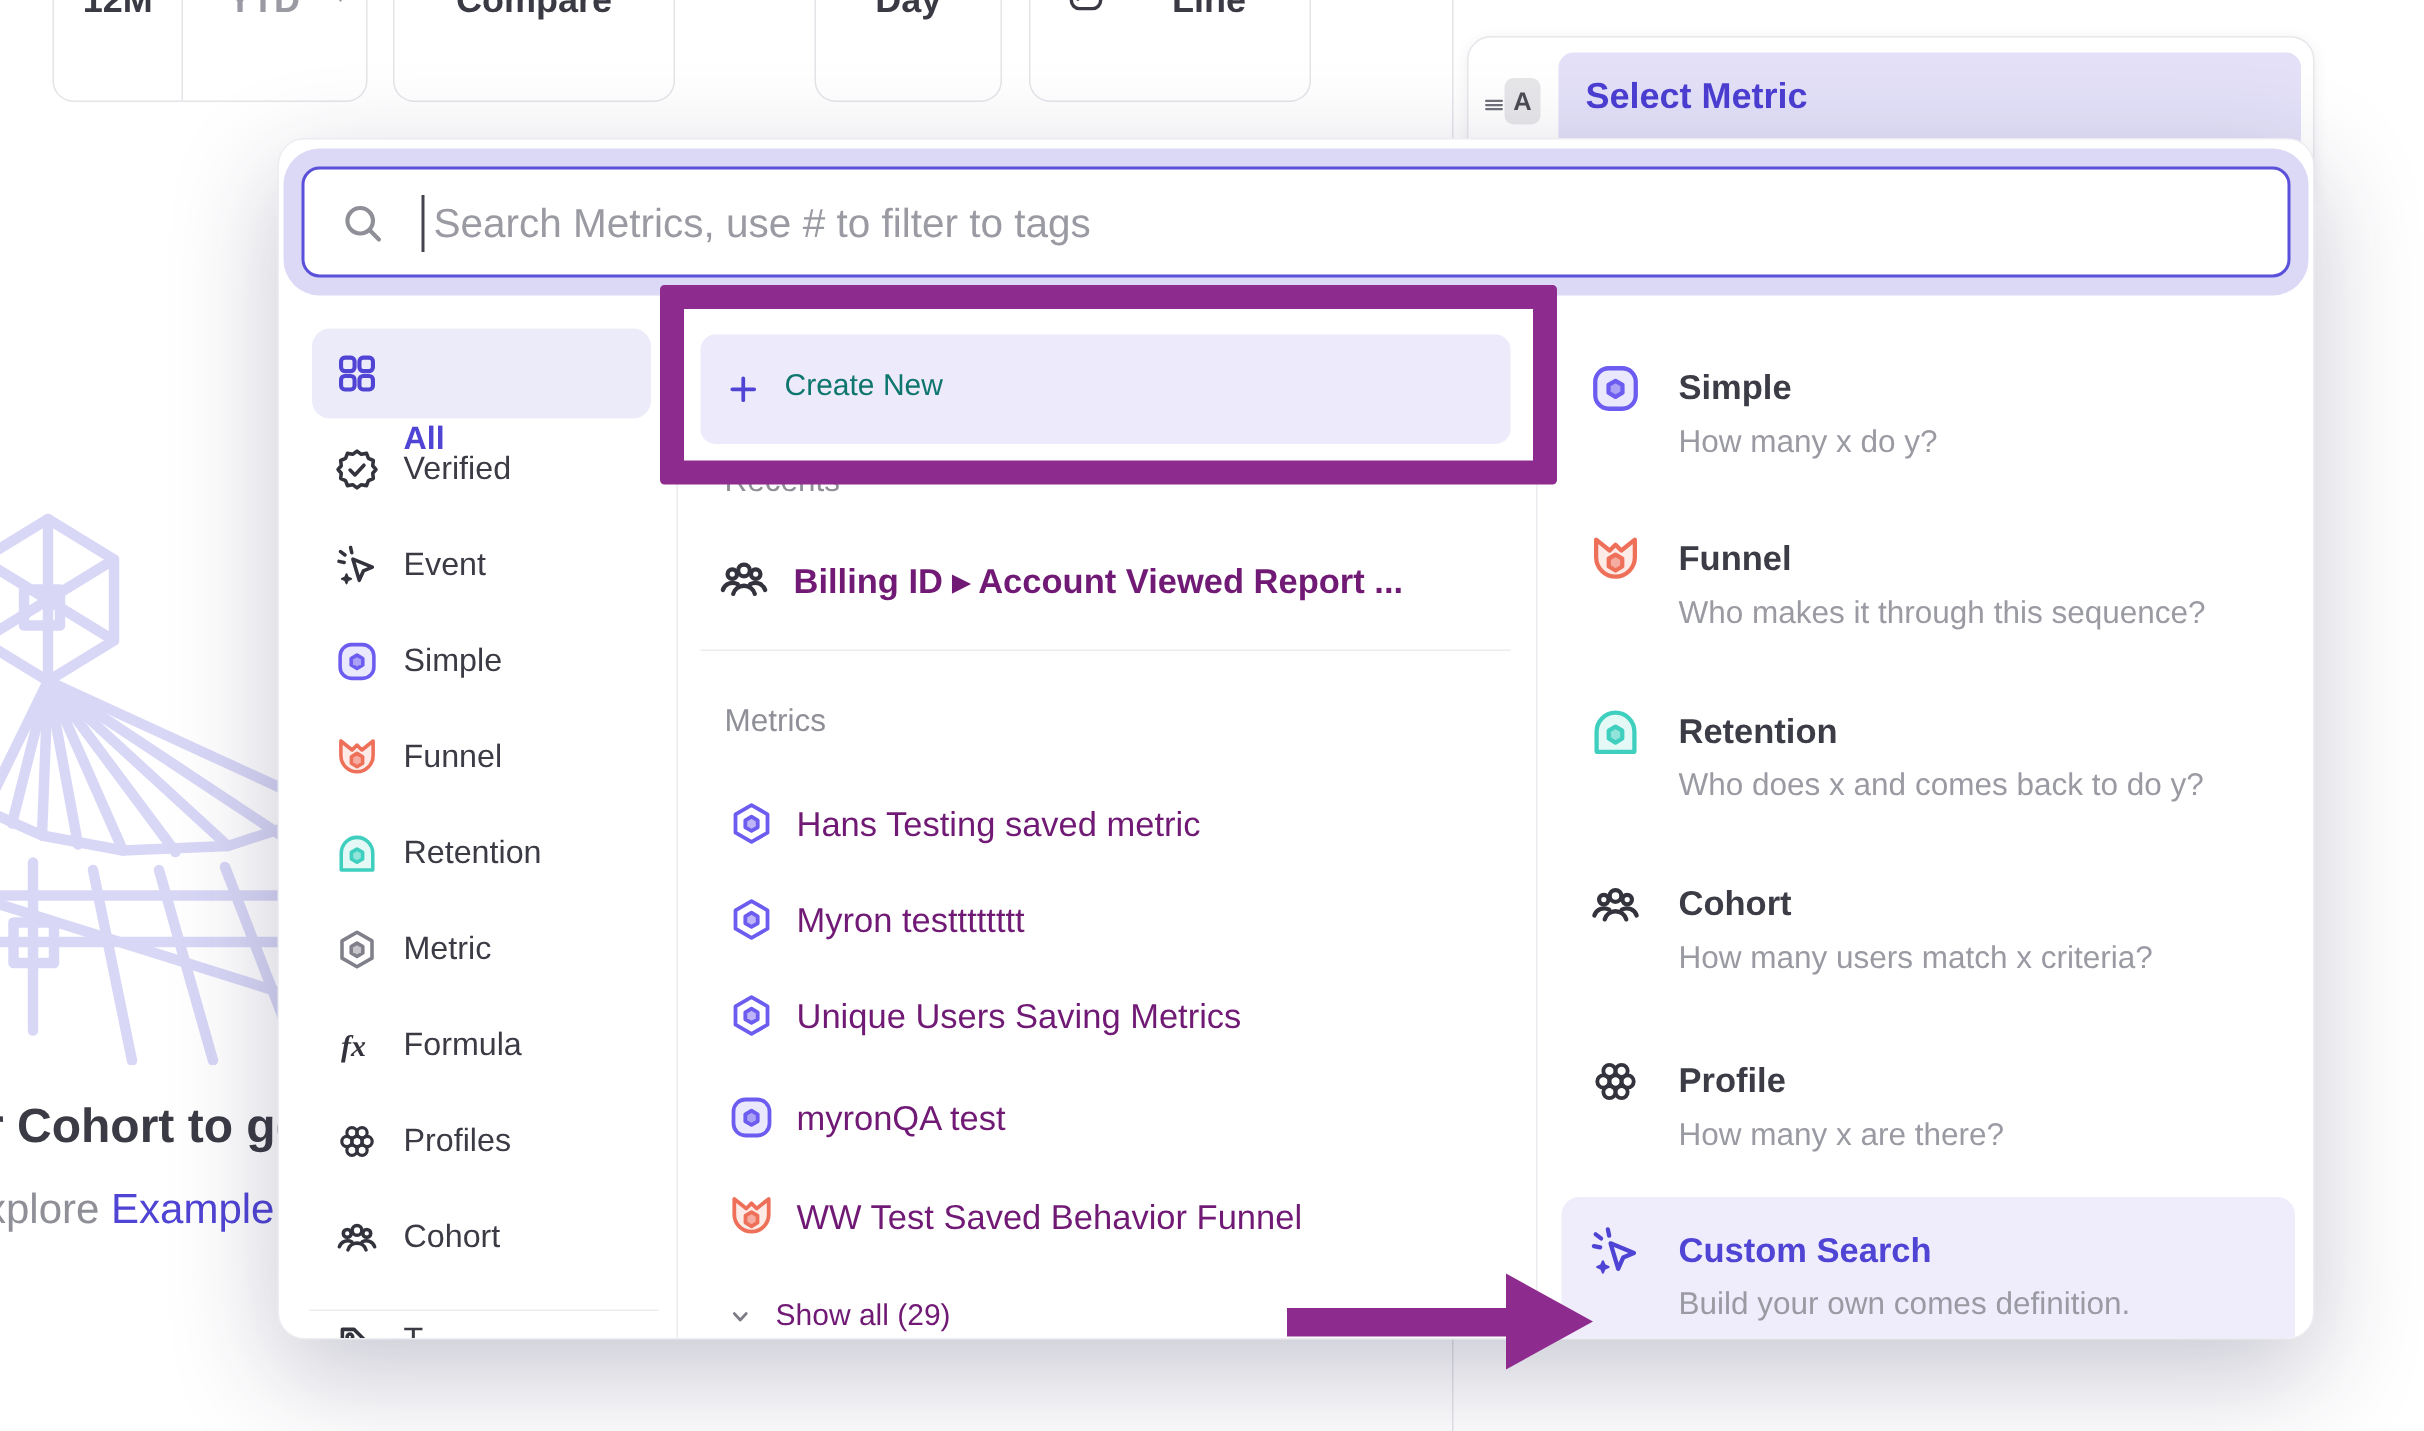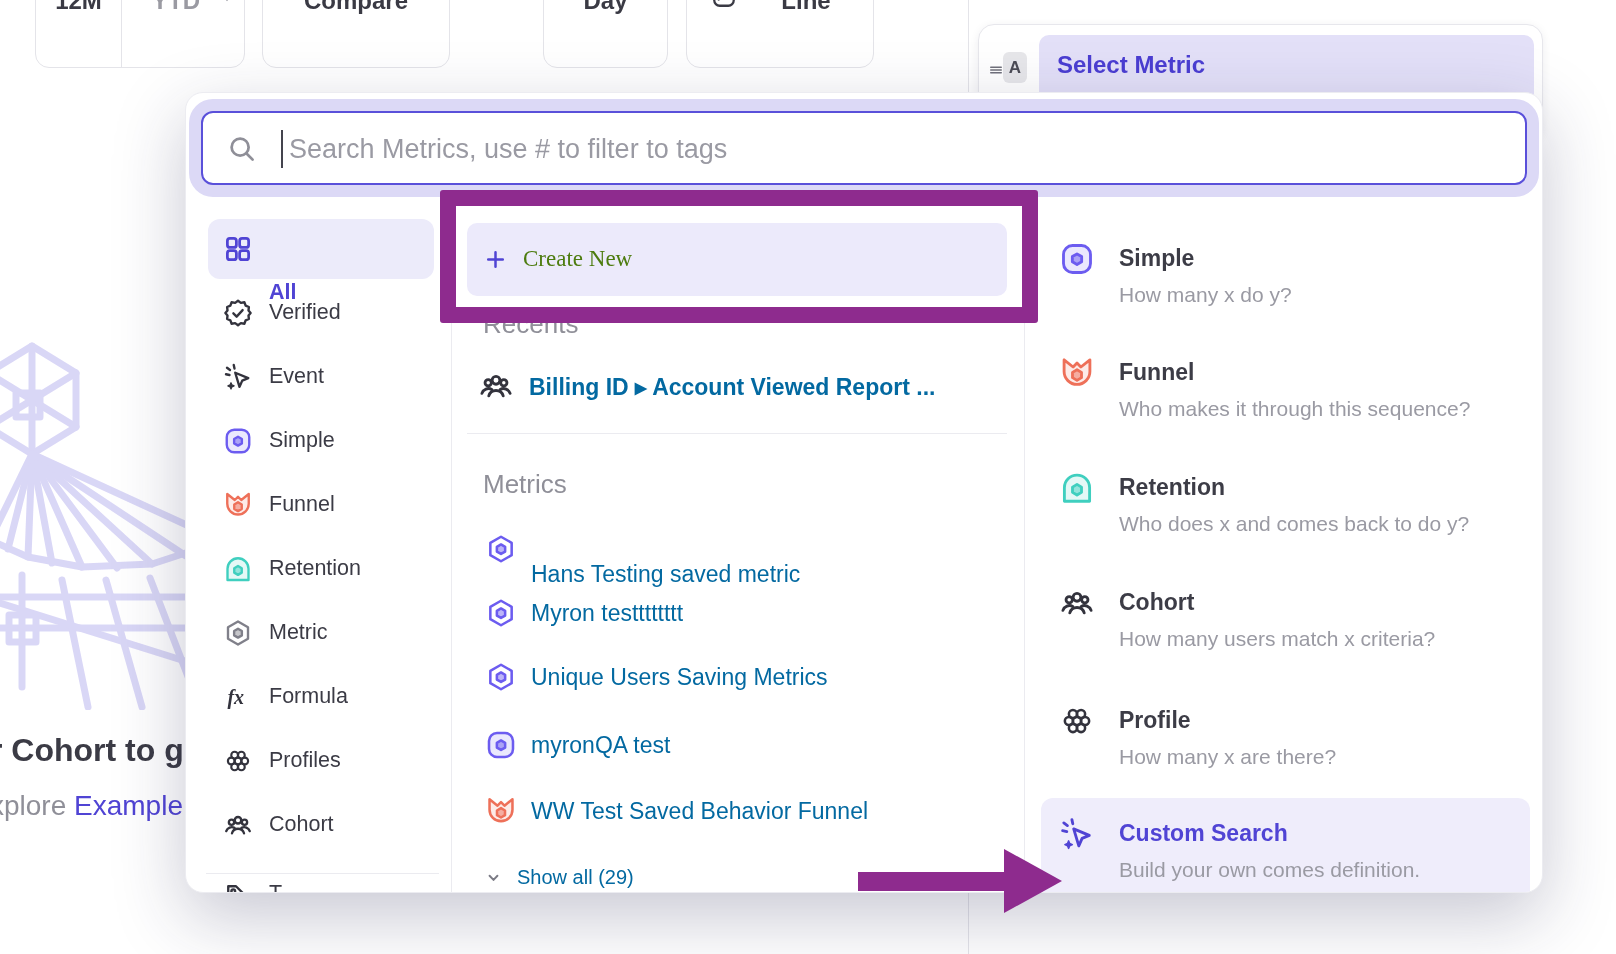--- a/index.html
+++ b/index.html
@@ -39,24 +39,24 @@
   .vdiv{position:absolute;top:114px;bottom:0;width:1px;background:#ebebf0;}
   .hdiv{position:absolute;height:1px;background:#ebebf0;}
   
   .all-pill{position:absolute;left:22px;top:126px;width:226px;height:60px;border-radius:12px;background:#ecebfa;}
   .sb-ic{position:absolute;left:37px;width:30px;height:30px;}
   .sb-lbl{position:absolute;left:83px;font-size:21.5px;font-weight:500;color:#3b3b45;white-space:nowrap;}
   .sb-sel{color:#5044d4;font-weight:600;}
   
   .create{position:absolute;left:281px;top:130px;width:540px;height:73px;background:#eceafb;border-radius:10px;}
   .create .plus{position:absolute;left:16px;top:24px;width:25px;height:25px;color:#5044d4;}
-  .create .clbl{position:absolute;left:56px;top:23px;font-size:23px;font-weight:500;color:#4d7c0f;font-family:Liberation Serif, serif;}
-  .sect-h{position:absolute;font-size:26px;font-weight:500;color:#8f8f98;}
+  .create .clbl{position:absolute;left:56px;top:23px;font-size:20px;font-weight:500;color:#0f766e;}
+  .sect-h{position:absolute;font-size:21px;font-weight:500;color:#8f8f98;}
   .m-ic{position:absolute;width:32px;height:32px;}
-  .m-lbl{position:absolute;font-size:23px;font-weight:500;color:#0369a1;white-space:nowrap;}
+  .m-lbl{position:absolute;font-size:23px;font-weight:500;color:#701a75;white-space:nowrap;}
   .m-bold{font-weight:600;}
   
   .opt-ic{position:absolute;left:873px;width:36px;height:36px;}
   .opt-t{position:absolute;left:933px;font-size:23px;font-weight:600;color:#3c3c46;white-space:nowrap;}
   .opt-d{position:absolute;left:933px;font-size:21px;font-weight:400;color:#9a9aa3;white-space:nowrap;}
   .opt-hl{position:absolute;left:855px;top:705px;width:489px;height:104px;background:#efedfb;border-radius:12px;}
   .opt-purple{color:#5044d4;}
   
   .ann-box{position:absolute;left:440px;top:190px;width:598px;height:133px;border:16px solid #8e2b8e;border-radius:3px;z-index:10;}
   .ann-arrow{position:absolute;left:852px;top:843px;z-index:10;}
@@ -246,21 +246,21 @@
     <span class="m-lbl m-bold" style="left:343px;top:281px;">Billing ID ▸ Account Viewed Report ...</span>
 
     <div class="hdiv" style="left:281px;top:340px;width:540px;"></div>
 
     <span class="sect-h" style="left:297px;top:376px;">Metrics</span>
 
     <span class="icon m-ic" style="left:299px;top:440px;color:#6c5cf0;"><svg viewBox="0 0 24 24" width="100%" height="100%" fill="none" stroke="currentColor" stroke-width="1.9" stroke-linecap="round" stroke-linejoin="round">
           <polygon points="12 2.8 20 7.4 20 16.6 12 21.2 4 16.6 4 7.4"></polygon>
           <polygon points="12 8.6 15.1 10.4 15.1 13.9 12 15.7 8.9 13.9 8.9 10.4" fill="currentColor" fill-opacity=".45"></polygon>
         </svg></span>
-    <span class="m-lbl" style="left:345px;top:443px;margin-top:25px;">Hans Testing saved metric</span>
+    <span class="m-lbl" style="left:345px;top:443px;">Hans Testing saved metric</span>
 
     <span class="icon m-ic" style="left:299px;top:504px;color:#6c5cf0;"><svg viewBox="0 0 24 24" width="100%" height="100%" fill="none" stroke="currentColor" stroke-width="1.9" stroke-linecap="round" stroke-linejoin="round">
           <polygon points="12 2.8 20 7.4 20 16.6 12 21.2 4 16.6 4 7.4"></polygon>
           <polygon points="12 8.6 15.1 10.4 15.1 13.9 12 15.7 8.9 13.9 8.9 10.4" fill="currentColor" fill-opacity=".45"></polygon>
         </svg></span>
     <span class="m-lbl" style="left:345px;top:507px;">Myron testttttttt</span>
 
     <span class="icon m-ic" style="left:299px;top:568px;color:#6c5cf0;"><svg viewBox="0 0 24 24" width="100%" height="100%" fill="none" stroke="currentColor" stroke-width="1.9" stroke-linecap="round" stroke-linejoin="round">
           <polygon points="12 2.8 20 7.4 20 16.6 12 21.2 4 16.6 4 7.4"></polygon>
           <polygon points="12 8.6 15.1 10.4 15.1 13.9 12 15.7 8.9 13.9 8.9 10.4" fill="currentColor" fill-opacity=".45"></polygon>

